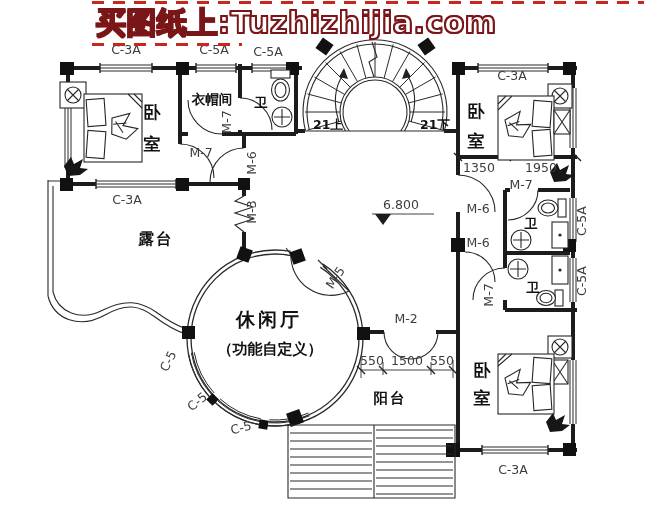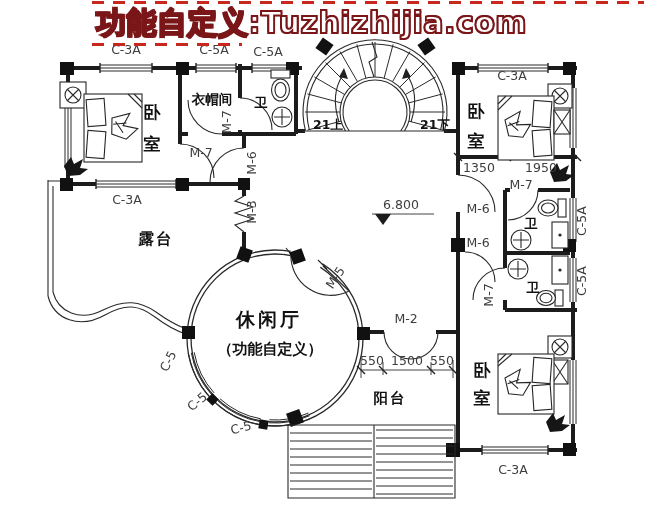--- a/index.html
+++ b/index.html
@@ -282,15 +282,15 @@
 
       <text class="lbl" x="172" y="363" transform="rotate(-64 172 363)">C-5</text>
       <text class="lbl" x="200" y="405" transform="rotate(-40 200 405)">C-5</text>
       <text class="lbl" x="242" y="432" transform="rotate(-14 242 432)">C-5</text>
       <text class="lbl" x="513" y="474">C-3A</text>
     </g>
   </svg>
 
   <div id="dash-top" class="dash"></div>
   <div id="dash-bottom" class="dash"></div>
-  <div id="site-title">功能自定义:Tuzhizhijia.com</div>
+  <div id="site-title">买图纸上:Tuzhizhijia.com</div>
 
 </div>
 
 </body></html>

